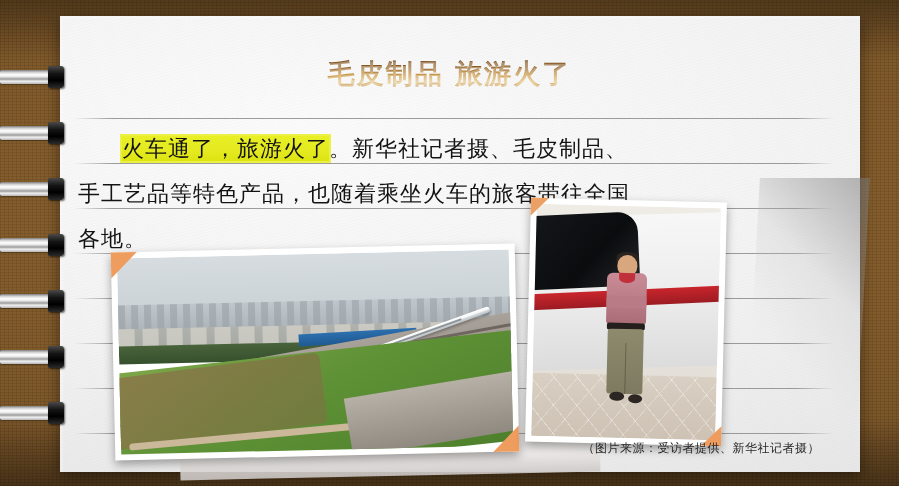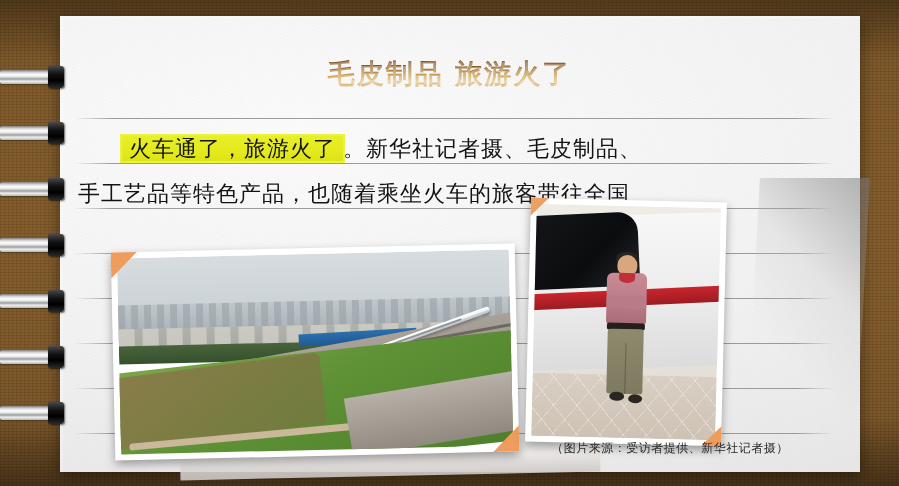--- a/index.html
+++ b/index.html
@@ -85,21 +85,21 @@
     position:absolute;left:78px;top:126px;width:700px;
     font-family:"DejaVu Serif","Liberation Serif",serif;
     font-size:22px;color:#131313;line-height:45px;
     letter-spacing:1px;
   }
   .body-line{white-space:nowrap;height:45px;}
   .indent{display:inline-block;width:44px;}
   .hl{
     background:linear-gradient(180deg,#e9ef26 0%,#e4ea1f 60%,#dde413 100%);
     box-shadow:0 0 0 2px rgba(233,239,38,.85);
-    padding:0 7px;
+    padding:0 0;
     text-align:center;
   }
   
   .photo{
     position:absolute;background:#fff;
     box-shadow:0 4px 10px rgba(0,0,0,.35);
     padding:6px;
   }
   .photo-train{
     left:113px;top:248px;width:392px;height:196px;
@@ -203,21 +203,21 @@
   .mn-belt{position:absolute;left:50%;top:50.5%;width:21%;height:3%;margin-left:-10.5%;
     background:#241f1c;border-radius:2px;}
   .mn-pants{position:absolute;left:50%;top:53%;width:20%;height:28%;margin-left:-10%;
     background:linear-gradient(180deg,#8e8a6d 0%,#7e7a60 100%);border-radius:3px;}
   .mn-pants:after{content:"";position:absolute;left:49%;top:22%;width:2%;height:78%;background:rgba(0,0,0,.25);}
   .mn-shoeL{position:absolute;left:42%;top:80%;width:8%;height:4%;background:#2b2622;border-radius:50%;}
   .mn-shoeR{position:absolute;left:52%;top:81%;width:8%;height:4%;background:#2b2622;border-radius:50%;}
   
   .caption{
     position:absolute;left:520px;top:440px;width:300px;
-    text-align:center;
+    text-align:right;
     font-family:"DejaVu Serif","Liberation Serif",serif;
     font-size:12px;color:#2a2a2a;letter-spacing:.5px;
   }
 </style>
 </head>
 <body>
 
 <div class="stage">
 
   <div class="backdrop"></div>
@@ -268,20 +268,23 @@
     </div>
 
   <div class="title">毛皮制品 旅游火了</div>
 
   <div class="body-text">
     <div class="body-line">
       <span class="indent"></span><span class="hl">火车通了，旅游火了</span><span>。新华社记者摄、毛皮制品、</span>
     </div>
     <div class="body-line">
       <span>手工艺品等特色产品，也随着乘坐火车的旅客带往全国</span>
+    </div>
+    <div class="body-line">
+      <span>各地。</span>
     </div>
   </div>
 
   <div class="photo photo-train">
     <div class="photo-inner">
       <div class="sc-sky"></div>
       <div class="sc-skyline"></div>
       <div class="sc-citylow"></div>
       <div class="sc-treeline"></div>
       <div class="sc-blueroof"></div>

